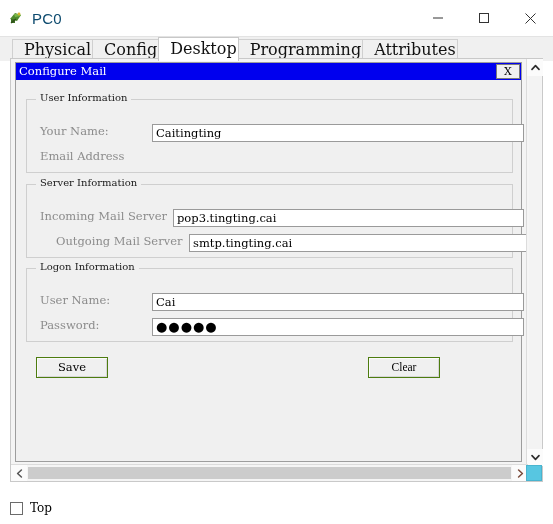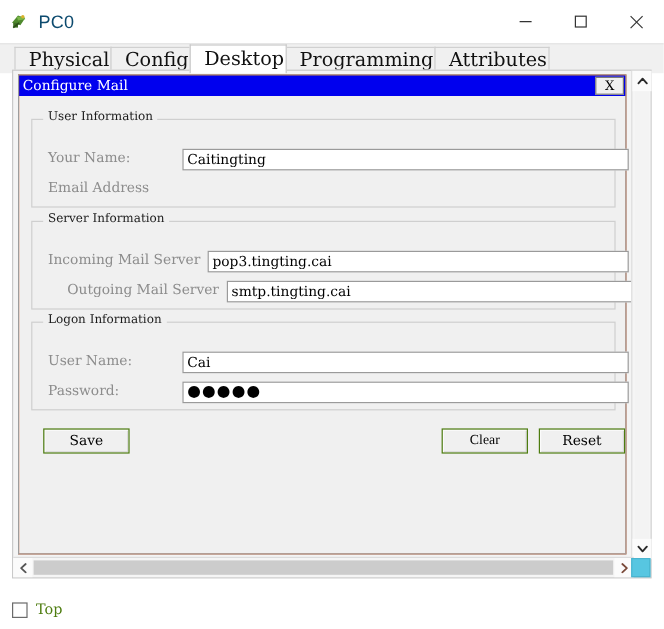--- a/index.html
+++ b/index.html
@@ -288,21 +288,21 @@
     border: 1px solid #6b6b6b;
     background: #ffffff;
     box-sizing: border-box;
     margin-left: 10px;
     margin-right: 7px;
     flex: none;
   }
   .chk-label {
     font-family: "DejaVu Serif", "Liberation Serif", serif;
     font-size: 12px;
-    color: #4d7c0f;
+    color: #000000;
   }
 </style>
 </head>
 <body>
 
 <div class="titlebar">
   <span class="app-icon">
     <svg width="16" height="16" viewBox="0 0 16 16">
       <path d="M2 9 L7 3 L13 5 L9 11 Z" fill="#4f8a2e"></path>
       <path d="M6 4 L12 4 L13 6 L7 7 Z" fill="#7ab648"></path>
@@ -390,21 +390,20 @@
         </div>
 
         <div class="field-row" style="left:13px; top:24px;">
           <span class="field-label" style="width:112px;">User Name:</span>
           <span class="field-input" style="width:372px;">Cai</span>
         </div>
       </div>
 
       <div class="btn" style="left:20px; top:277px; width:72px;">Save</div>
       <div class="btn" style="left:352px; top:277px; width:72px;font-family:Liberation Serif, serif;">Clear</div>
-      <div class="btn" style="left:433px; top:277px; width:72px;">Reset</div>
 
     </div>
   </div>
 
   <div class="vscroll">
     <div class="arrow-up">
       <svg width="9" height="7" viewBox="0 0 9 7">
           <path d="M1 5.4 L4.5 1.6 L8 5.4" fill="none" stroke="#2b2b2b" stroke-width="1.6" stroke-linecap="round" stroke-linejoin="round"></path>
         </svg>
     </div>

